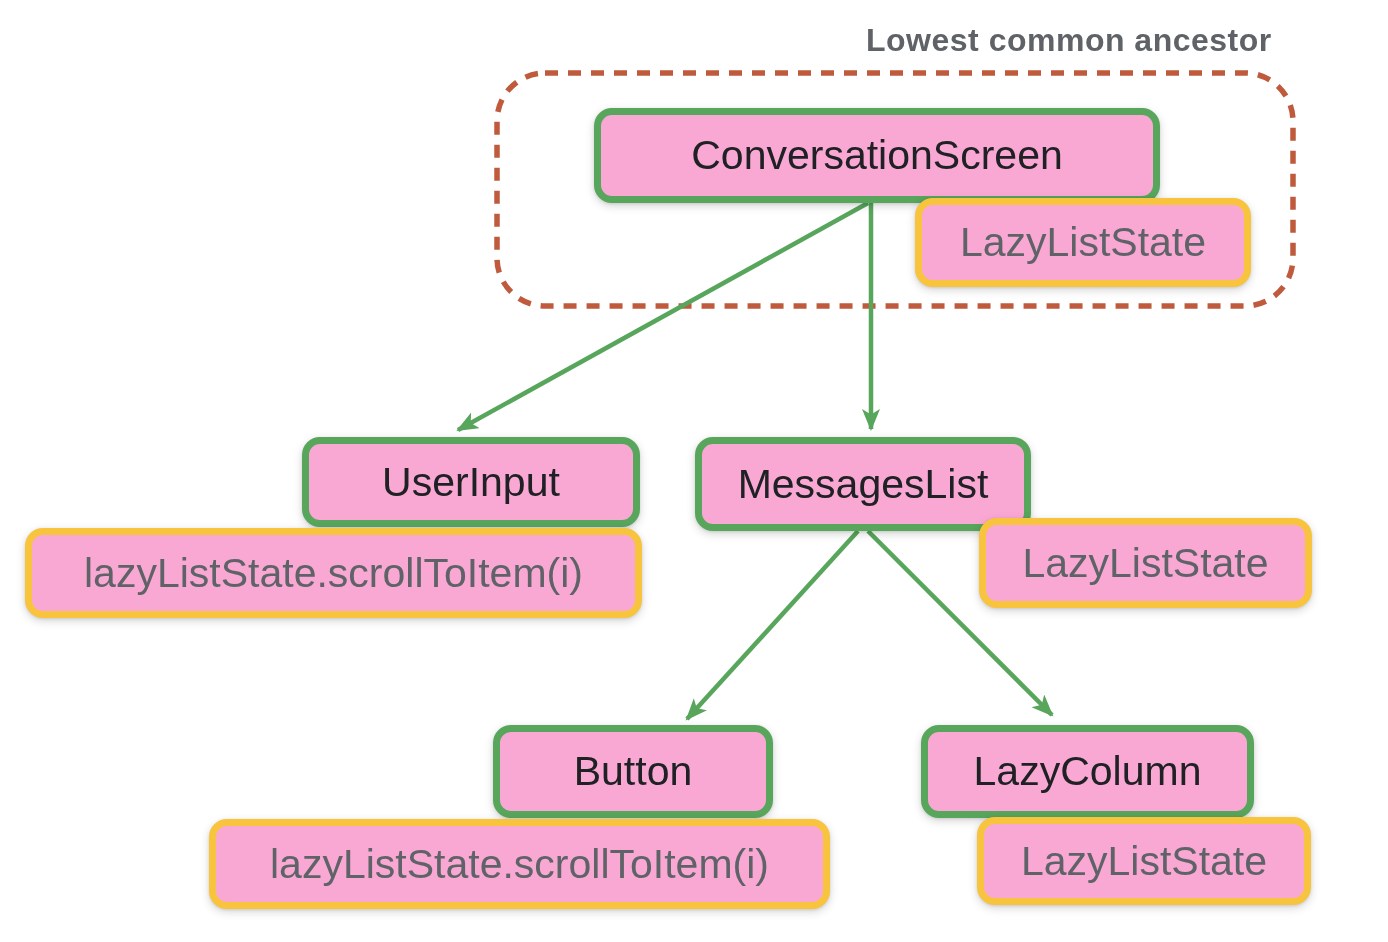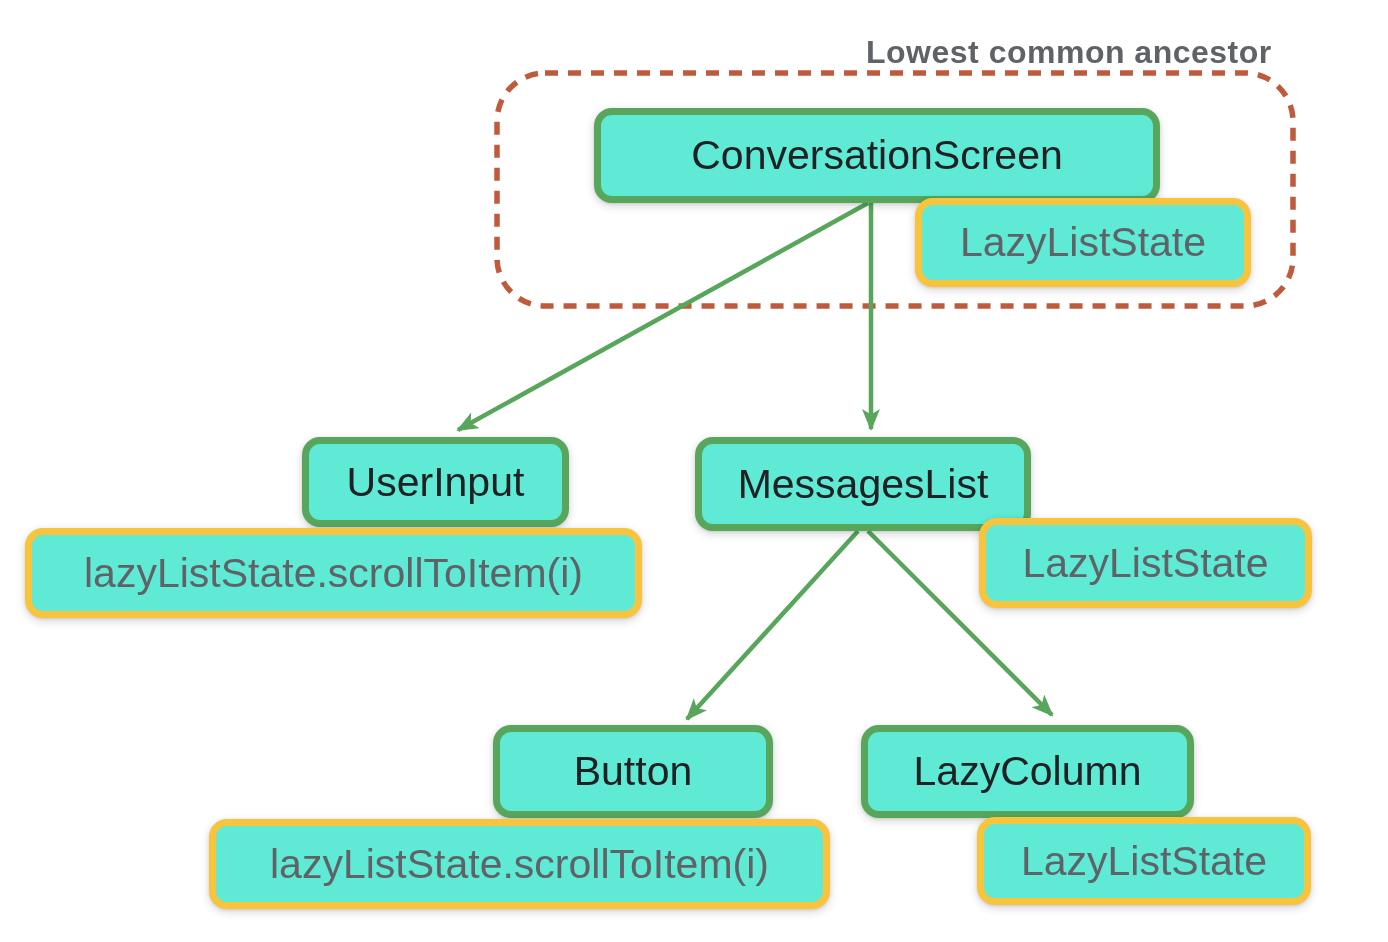--- a/index.html
+++ b/index.html
@@ -36,21 +36,21 @@
   }
   #arrowhead path {
     fill: var(--arrow, #58A55C);
   }
   .box {
     position: absolute;
     display: flex;
     align-items: center;
     justify-content: center;
     box-sizing: border-box;
-    background: #5eead4;
+    background: #f9a8d4;
     border-radius: 18px;
     font-size: 41px;
     white-space: nowrap;
     box-shadow: 0 3px 10px rgba(0,0,0,0.16), 0 1px 3px rgba(0,0,0,0.10);
   }
   .node {
     border: 7px solid var(--node-border, #58A55C);
     color: var(--node-text, #202124);
     z-index: 3;
   }
@@ -63,28 +63,27 @@
     position: absolute;
     left: 866px;
     top: 22px;
     width: 430px;
     font-size: 32px;
     font-weight: bold;
     letter-spacing: 0.5px;
     color: var(--title-text, #5F6368);
     z-index: 2;
     text-align: left;
-    margin-top: 12px;
   }
   
   #node-conversation-screen { left: 594px; top: 108px;  width: 566px; height: 95px; }
-  #node-user-input          { left: 302px; top: 437px;  width: 267px; height: 90px; }
+  #node-user-input          { left: 302px; top: 437px;  width: 338px; height: 90px; }
   #node-messages-list       { left: 695px; top: 437px;  width: 336px; height: 94px; text-align: right; }
   #node-button              { left: 493px; top: 725px;  width: 280px; height: 93px; }
-  #node-lazy-column         { left: 861px; top: 725px;  width: 333px; height: 93px; }
+  #node-lazy-column         { left: 921px; top: 725px;  width: 333px; height: 93px; }
   
   #state-conversation-screen { left: 915px; top: 198px; width: 336px; height: 89px; }
   #state-user-input          { left: 25px;  top: 528px; width: 617px; height: 90px; }
   #state-messages-list       { left: 979px; top: 518px; width: 333px; height: 90px; }
   #state-button              { left: 209px; top: 819px; width: 621px; height: 90px; }
   #state-lazy-column         { left: 977px; top: 817px; width: 334px; height: 88px; }
 </style>
 </head>
 <body>
 

